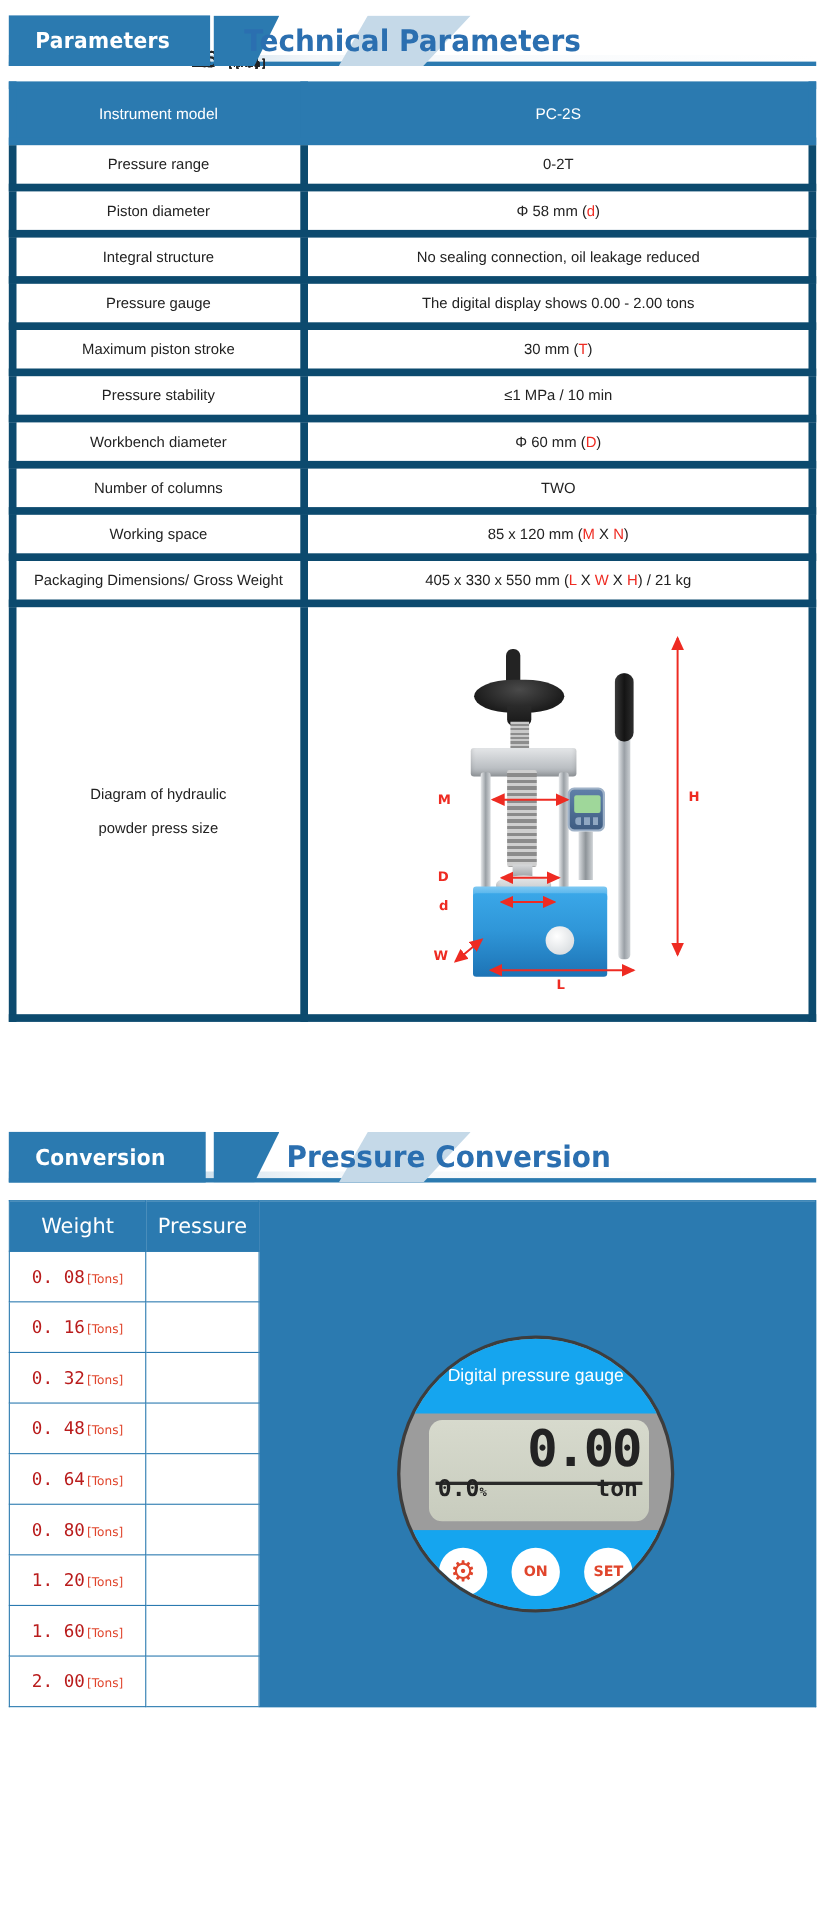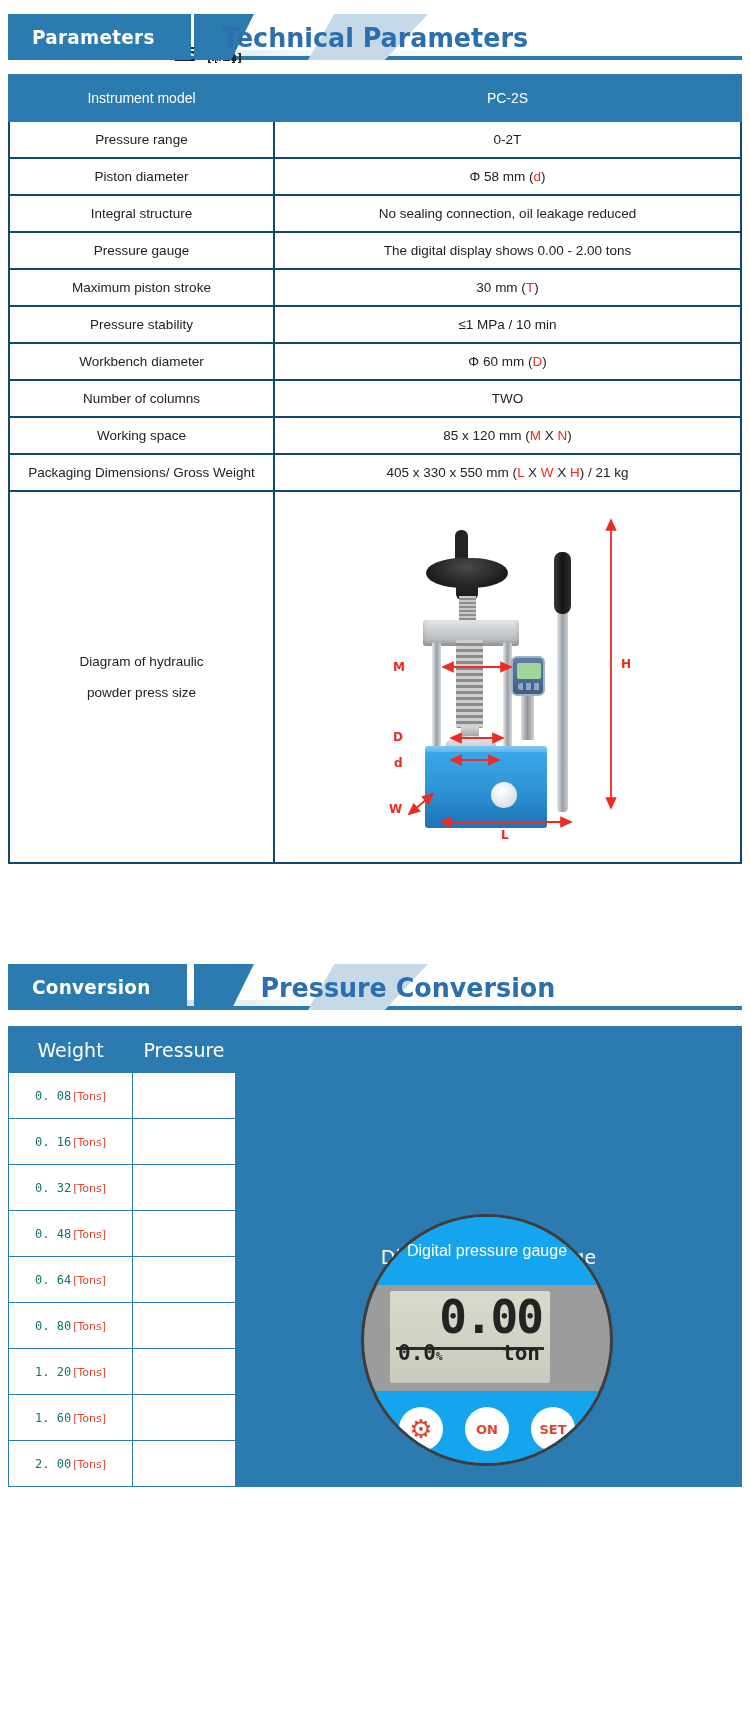--- a/index.html
+++ b/index.html
@@ -51,21 +51,21 @@
     transform:scaleX(.94); z-index:4; pointer-events:none;
   }
   .banner.conv .banner-title { justify-content:center; padding-left:70px; }
 
   
   table.spec {
     width:734px; margin:14px 8px 0 8px;
     border-collapse:collapse; table-layout:fixed;
   }
   table.spec td {
-    border:2px solid #0c4a6e; text-align:center;
+    border:7px solid #0c4a6e; text-align:center;
     font-size:13.5px; padding:10px 6px; color:#222;
   }
   table.spec tr.head td {
     background:#2b7ab0; color:#ffffff; border-color:#2b7ab0;
     padding:14px 6px; font-size:14px;
   }
   table.spec td.label { width:265px; }
   .red { color:#ee2b22; }
 
   
@@ -137,43 +137,43 @@
   }
   table.conv tr.head th {
     background:#2b7ab0; color:#fff; font-weight:normal;
     font-size:19px; height:46px;
     font-family:"DejaVu Sans", sans-serif;
   }
   .col-force { width:124px; }
   .col-press { width:103px; }
   td.force-cell, td.press-cell { height:46px; }
   .force-val {
-    color:#0f766e; font-size:12px;
+    color:#b91c1c; font-size:16px;
     font-family:"DejaVu Sans Mono", monospace;
   }
   .force-unit { color:#e0452c; font-size:11px; font-family:"DejaVu Sans", sans-serif; }
   .press-val { color:#222; font-size:20px; font-family:"DejaVu Sans", sans-serif; }
   .press-unit { color:#222; font-size:10px; font-family:"DejaVu Sans Mono", monospace; }
   .cellflex { display:flex; align-items:baseline; justify-content:center; gap:2px; }
   .cellflex.press { gap:14px; }
 
   
   .biggauge-wrap { display:flex; justify-content:center; align-items:center; }
   .biggauge {
     position:relative; width:252px; height:252px; border-radius:50%;
     background:#9c9c9c; border:3px solid #3d3d3d; overflow:hidden;
   }
   .bg-top {
     position:absolute; left:0; top:0; width:100%; height:68px;
     background:#15a5ef; display:flex; align-items:center; justify-content:center;
   }
   .bg-top span { color:#fff; font-size:16px; font-family:"Liberation Sans", sans-serif; }
   .bg-lcd {
-    position:absolute; left:26px; top:74px; width:160px; height:92px;
-    background:linear-gradient(to bottom,#d7dacd,#c8ccbe); border-radius:2px;
+    position:absolute; left:26px; top:74px; width:200px; height:92px;
+    background:linear-gradient(to bottom,#d7dacd,#c8ccbe); border-radius:12px;
   }
   .lcd-main {
     position:absolute; left:0; right:8px; top:-4px; height:60px;
     display:flex; align-items:center; justify-content:flex-end;
     font-family:"DejaVu Sans Mono", monospace; font-size:46px;
     font-weight:bold; color:#232323; letter-spacing:-2px;
   }
   .lcd-rule { position:absolute; left:6px; right:6px; top:56px; height:3px; background:#2a2a2a; }
   .lcd-row2 {
     position:absolute; left:8px; right:10px; top:47px; height:30px;

